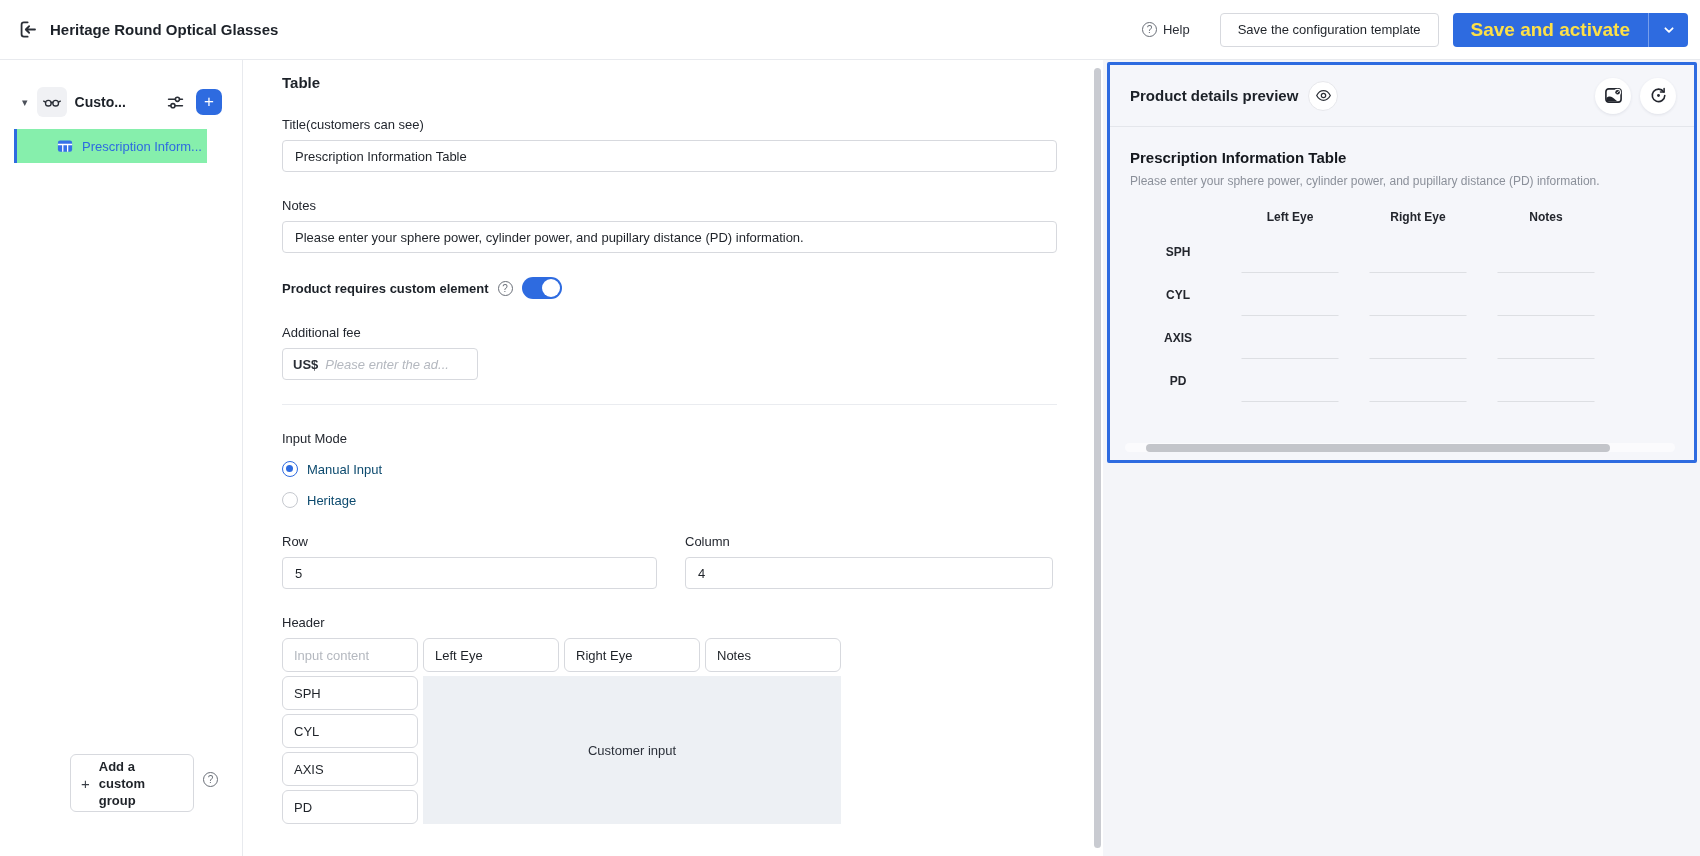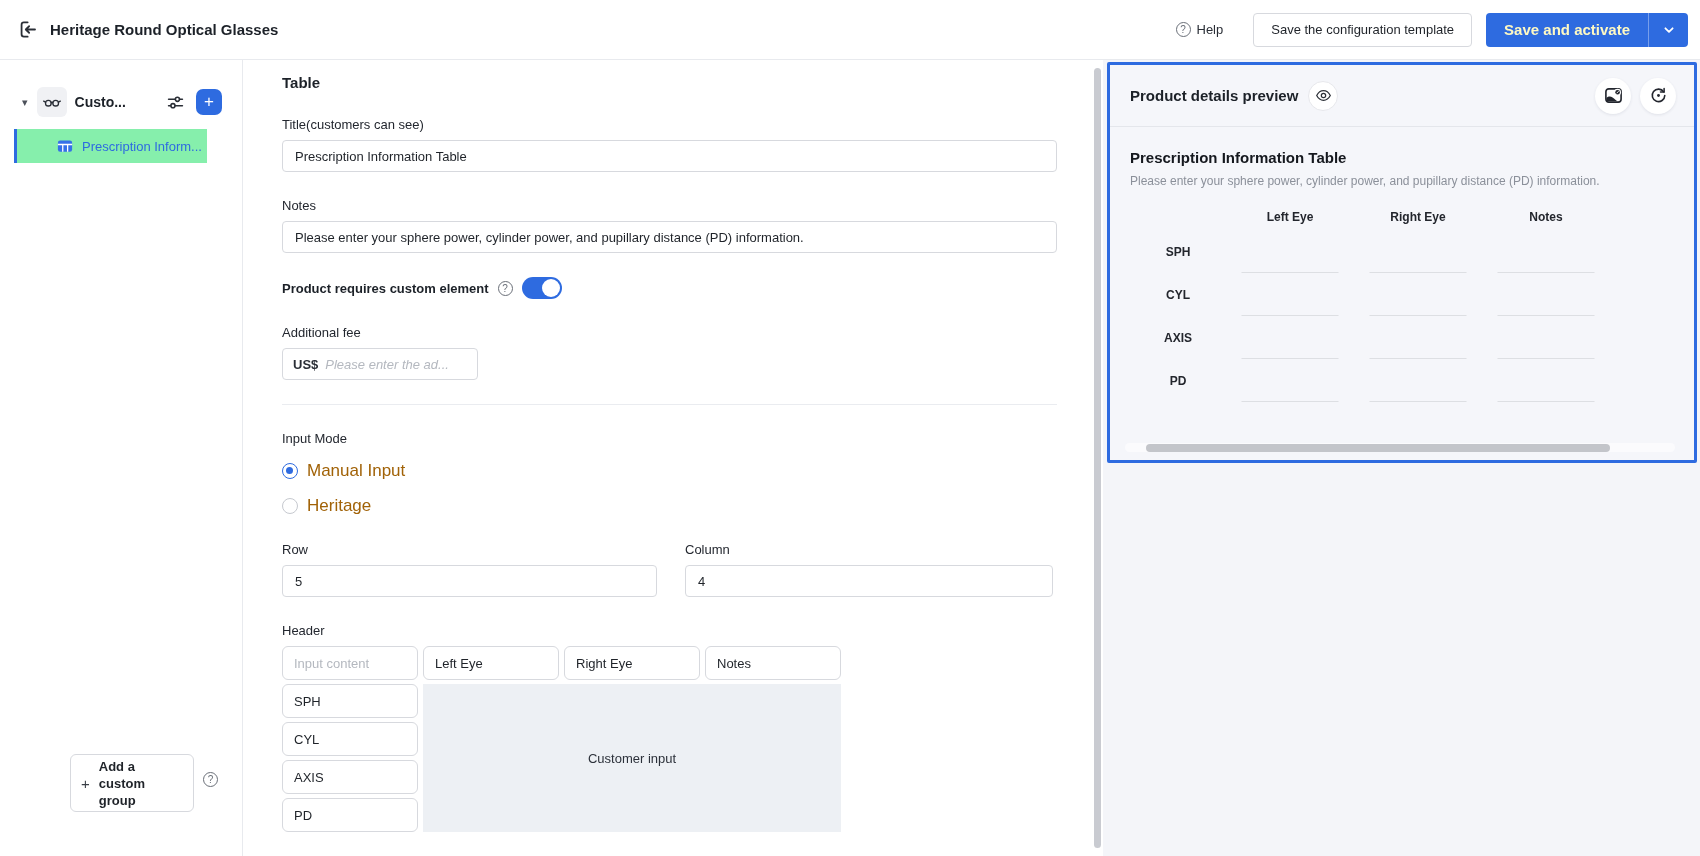--- a/index.html
+++ b/index.html
@@ -12,21 +12,21 @@
             border-bottom:1px solid #e8eaee; display:flex; align-items:center; padding:0 12px 0 16px; z-index:5;}
   .back-btn { width:24px; height:24px; display:flex; align-items:center; justify-content:center; cursor:pointer; }
   .page-title { font-size:15px; font-weight:bold; color:#1c2128; margin-left:10px; }
   .topbar-right { margin-left:auto; display:flex; align-items:center; }
   .help { display:flex; align-items:center; gap:6px; font-size:13px; color:#2a2e36; cursor:pointer; }
   .qcircle { width:15px; height:15px; border-radius:50%; border:1.2px solid #6a6f78; color:#6a6f78;
              font-size:10px; display:flex; align-items:center; justify-content:center; }
   .btn-outline { margin-left:30px; height:34px; padding:0 17px; background:#fff; border:1px solid #d7d9de;
                  border-radius:4px; font-size:13px; color:#1f2329; display:flex; align-items:center; cursor:pointer; }
   .btn-split { margin-left:14px; display:flex; height:34px; border-radius:4px; overflow:hidden; }
-  .btn-primary { background:#2e6be0; color:#fef9c3; font-size:15px; font-weight:bold; padding:0 18px;
+  .btn-primary { background:#2e6be0; color:#fde047; font-size:19px; font-weight:bold; padding:0 18px;
                  display:flex; align-items:center; cursor:pointer; }
   .btn-caret { background:#2e6be0; width:40px; display:flex; align-items:center; justify-content:center;
                border-left:1px solid rgba(255,255,255,.35); cursor:pointer; }
 
   
   .sidebar { position:absolute; left:0; top:60px; width:243px; height:796px; background:#fff;
              border-right:1px solid #e8eaee; }
   .group-row { display:flex; align-items:center; margin:26px 0 0 0; padding:0 20px 0 22px; height:32px; }
   .caret { font-size:11px; color:#4c515a; cursor:pointer; }
   .glasses-box { width:30px; height:30px; background:#f0f1f4; border-radius:6px; margin-left:9px;
@@ -65,21 +65,21 @@
   .fee-box .cur { font-size:13px; font-weight:bold; color:#2a2e36; }
   .fee-box input { border:none; outline:none; flex:1; min-width:0; font-size:13px; font-family:"Liberation Sans",sans-serif;font-style:italic; }
   .fee-box input::placeholder { color:#b4b8bf; }
   .divider { border:none; border-top:1px solid #eaecf0; margin-top:24px; }
   .radio-row { display:flex; align-items:center; gap:9px; margin-top:15px; cursor:pointer; }
   .radio { width:16px; height:16px; border-radius:50%; background:#fff; }
   .radio.on { border:1.6px solid #2e6be0; position:relative; }
   .radio.on::after { content:""; position:absolute; left:2.6px; top:2.6px; width:7.6px; height:7.6px;
                      border-radius:50%; background:#2e6be0; }
   .radio.off { border:1.4px solid #c6c9cf; }
-  .radio-row span { font-size:17px; color:#a16207; }
+  .radio-row span { font-size:13px; color:#0c4a6e; }
   .two-col { display:flex; gap:28px; margin-top:26px; }
   .col-a { width:375px; } .col-b { width:368px; }
   .two-col .fl, .col-a .fl, .col-b .fl { margin-top:0; }
   .hgrid { margin-top:8px; display:grid; grid-template-columns:repeat(4,136px); gap:4px 5px; }
   .cell { height:34px; border:1px solid #d7d9de; border-radius:6px; font-size:13px; color:#1f2329;
           padding:0 11px; outline:none; width:136px; font-family:"Liberation Sans",sans-serif; background:#fff;}
   .cell::placeholder { color:#b4b8bf; }
   .merged { grid-column:2/5; grid-row:2/6; background:#edf0f4; display:flex; align-items:center;
             justify-content:center; font-size:13px; color:#2c313a; }
 

